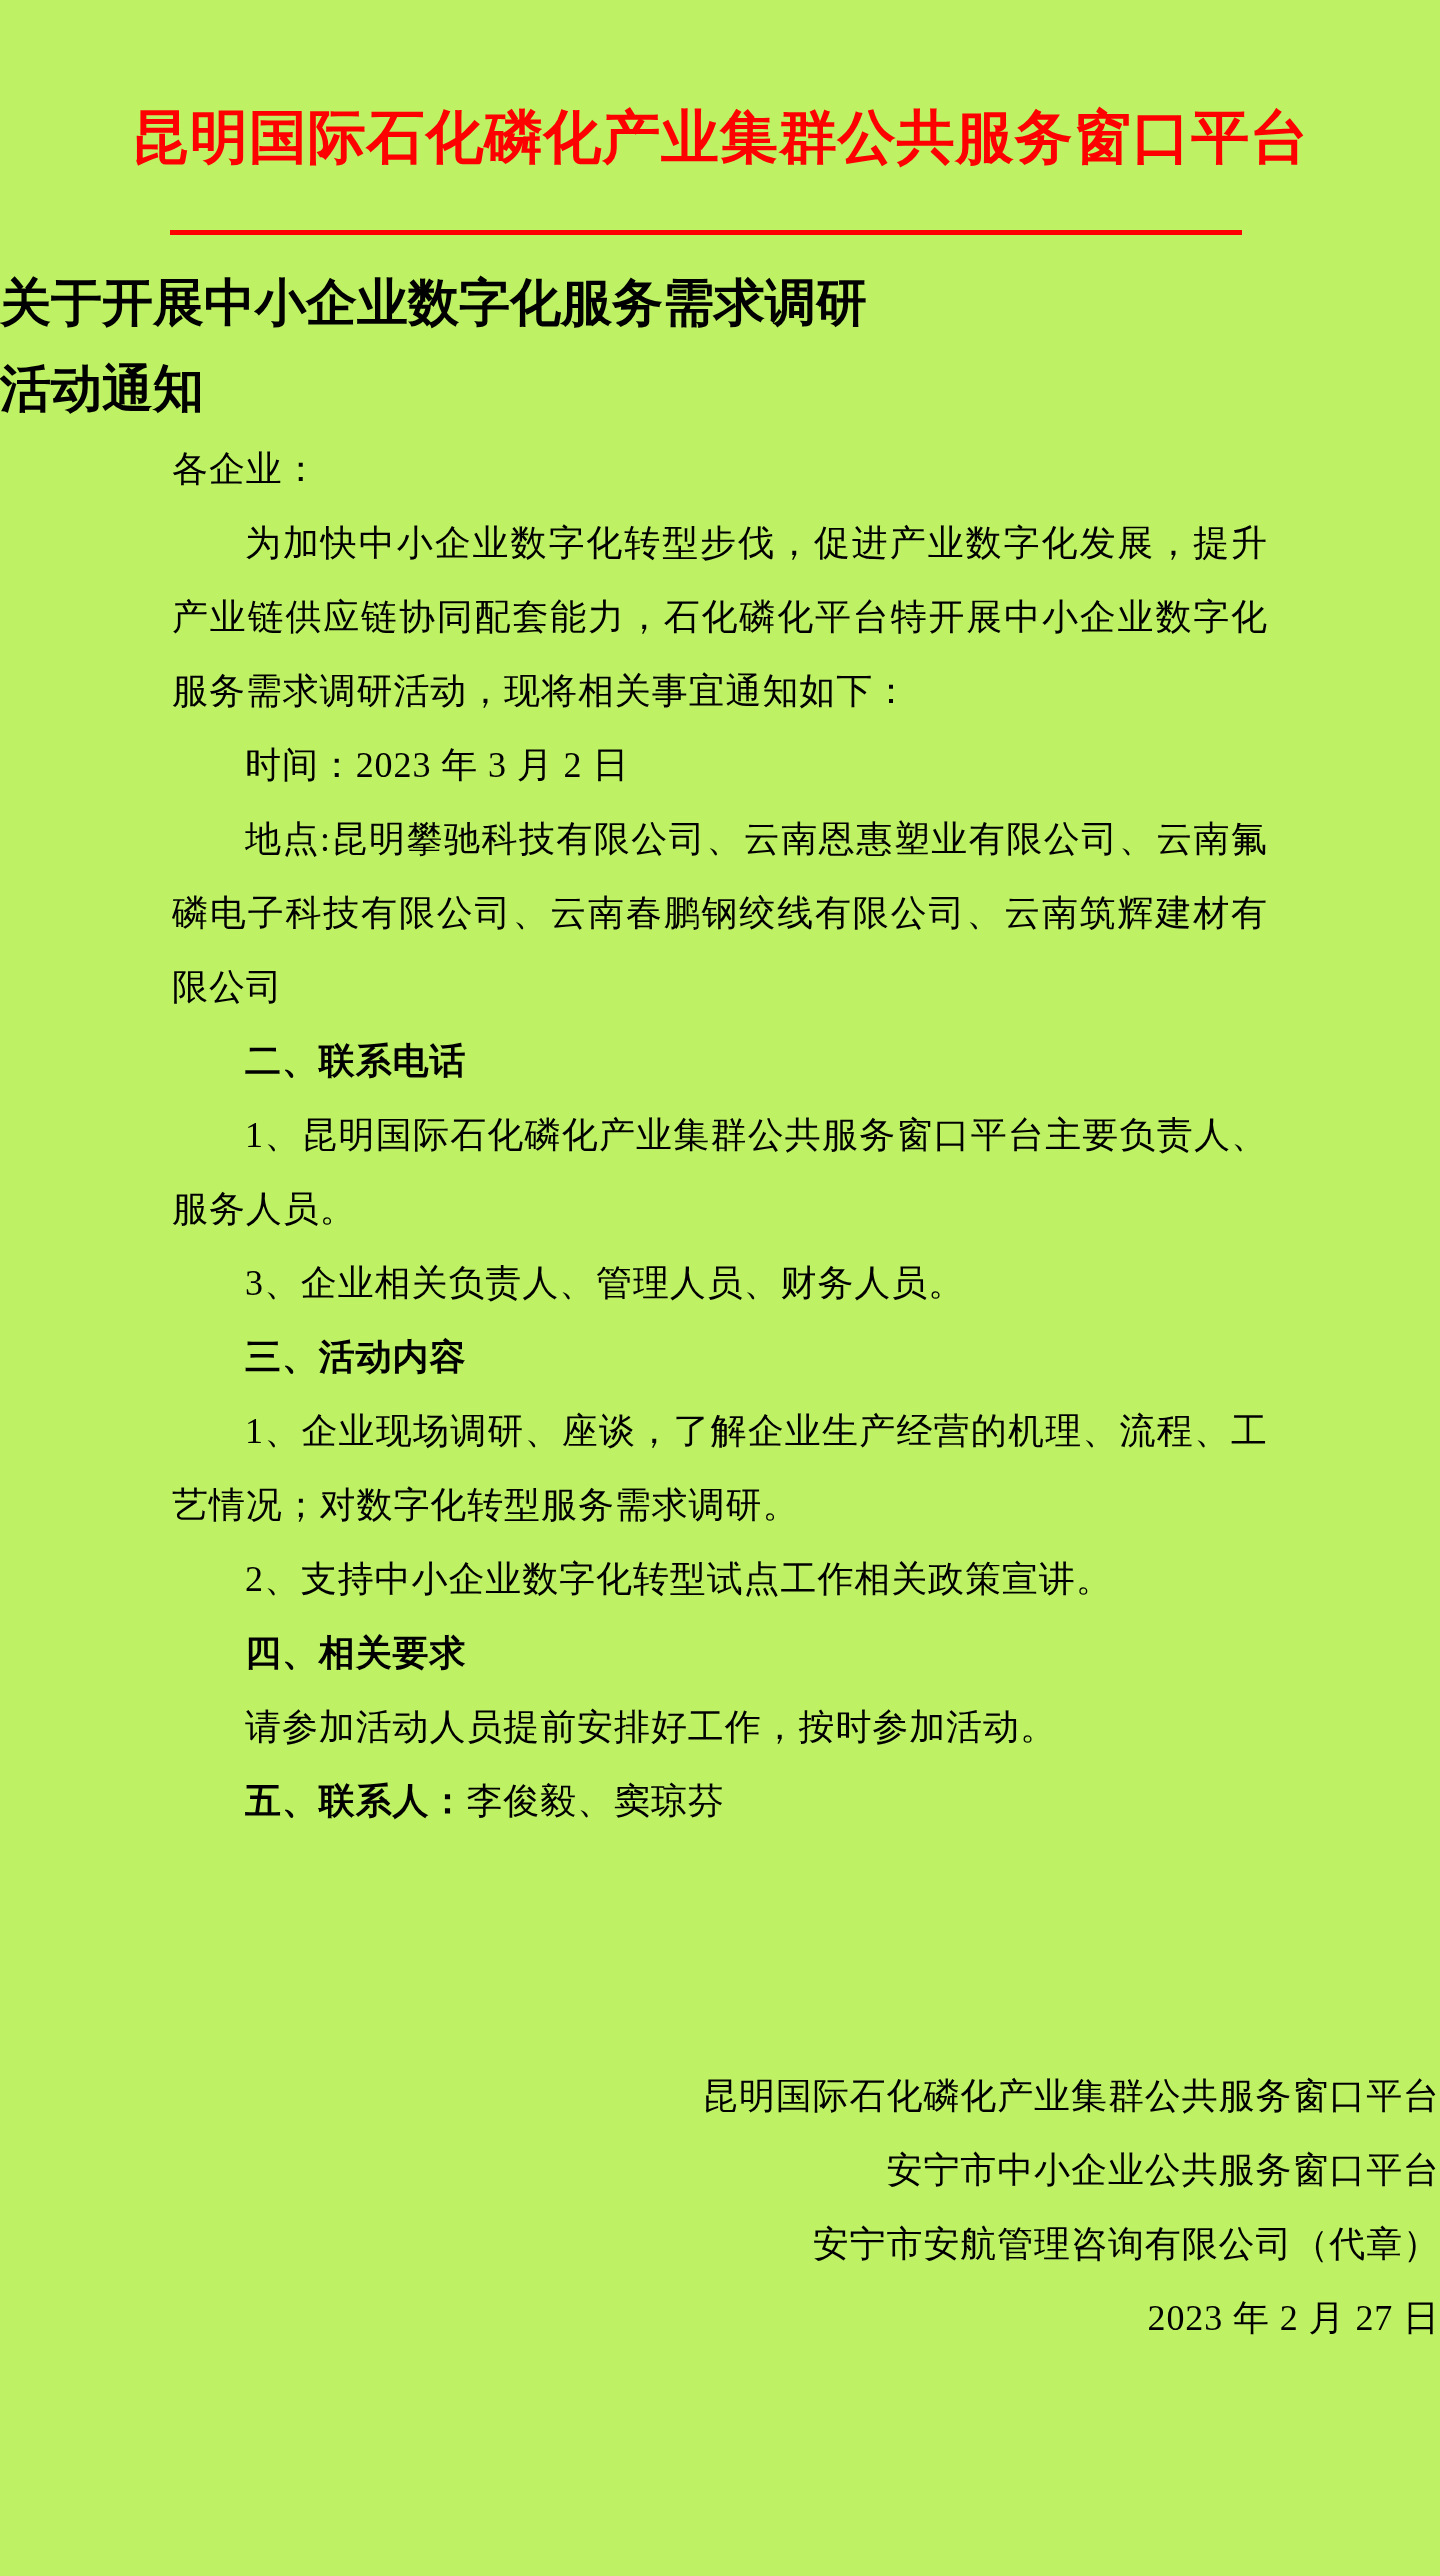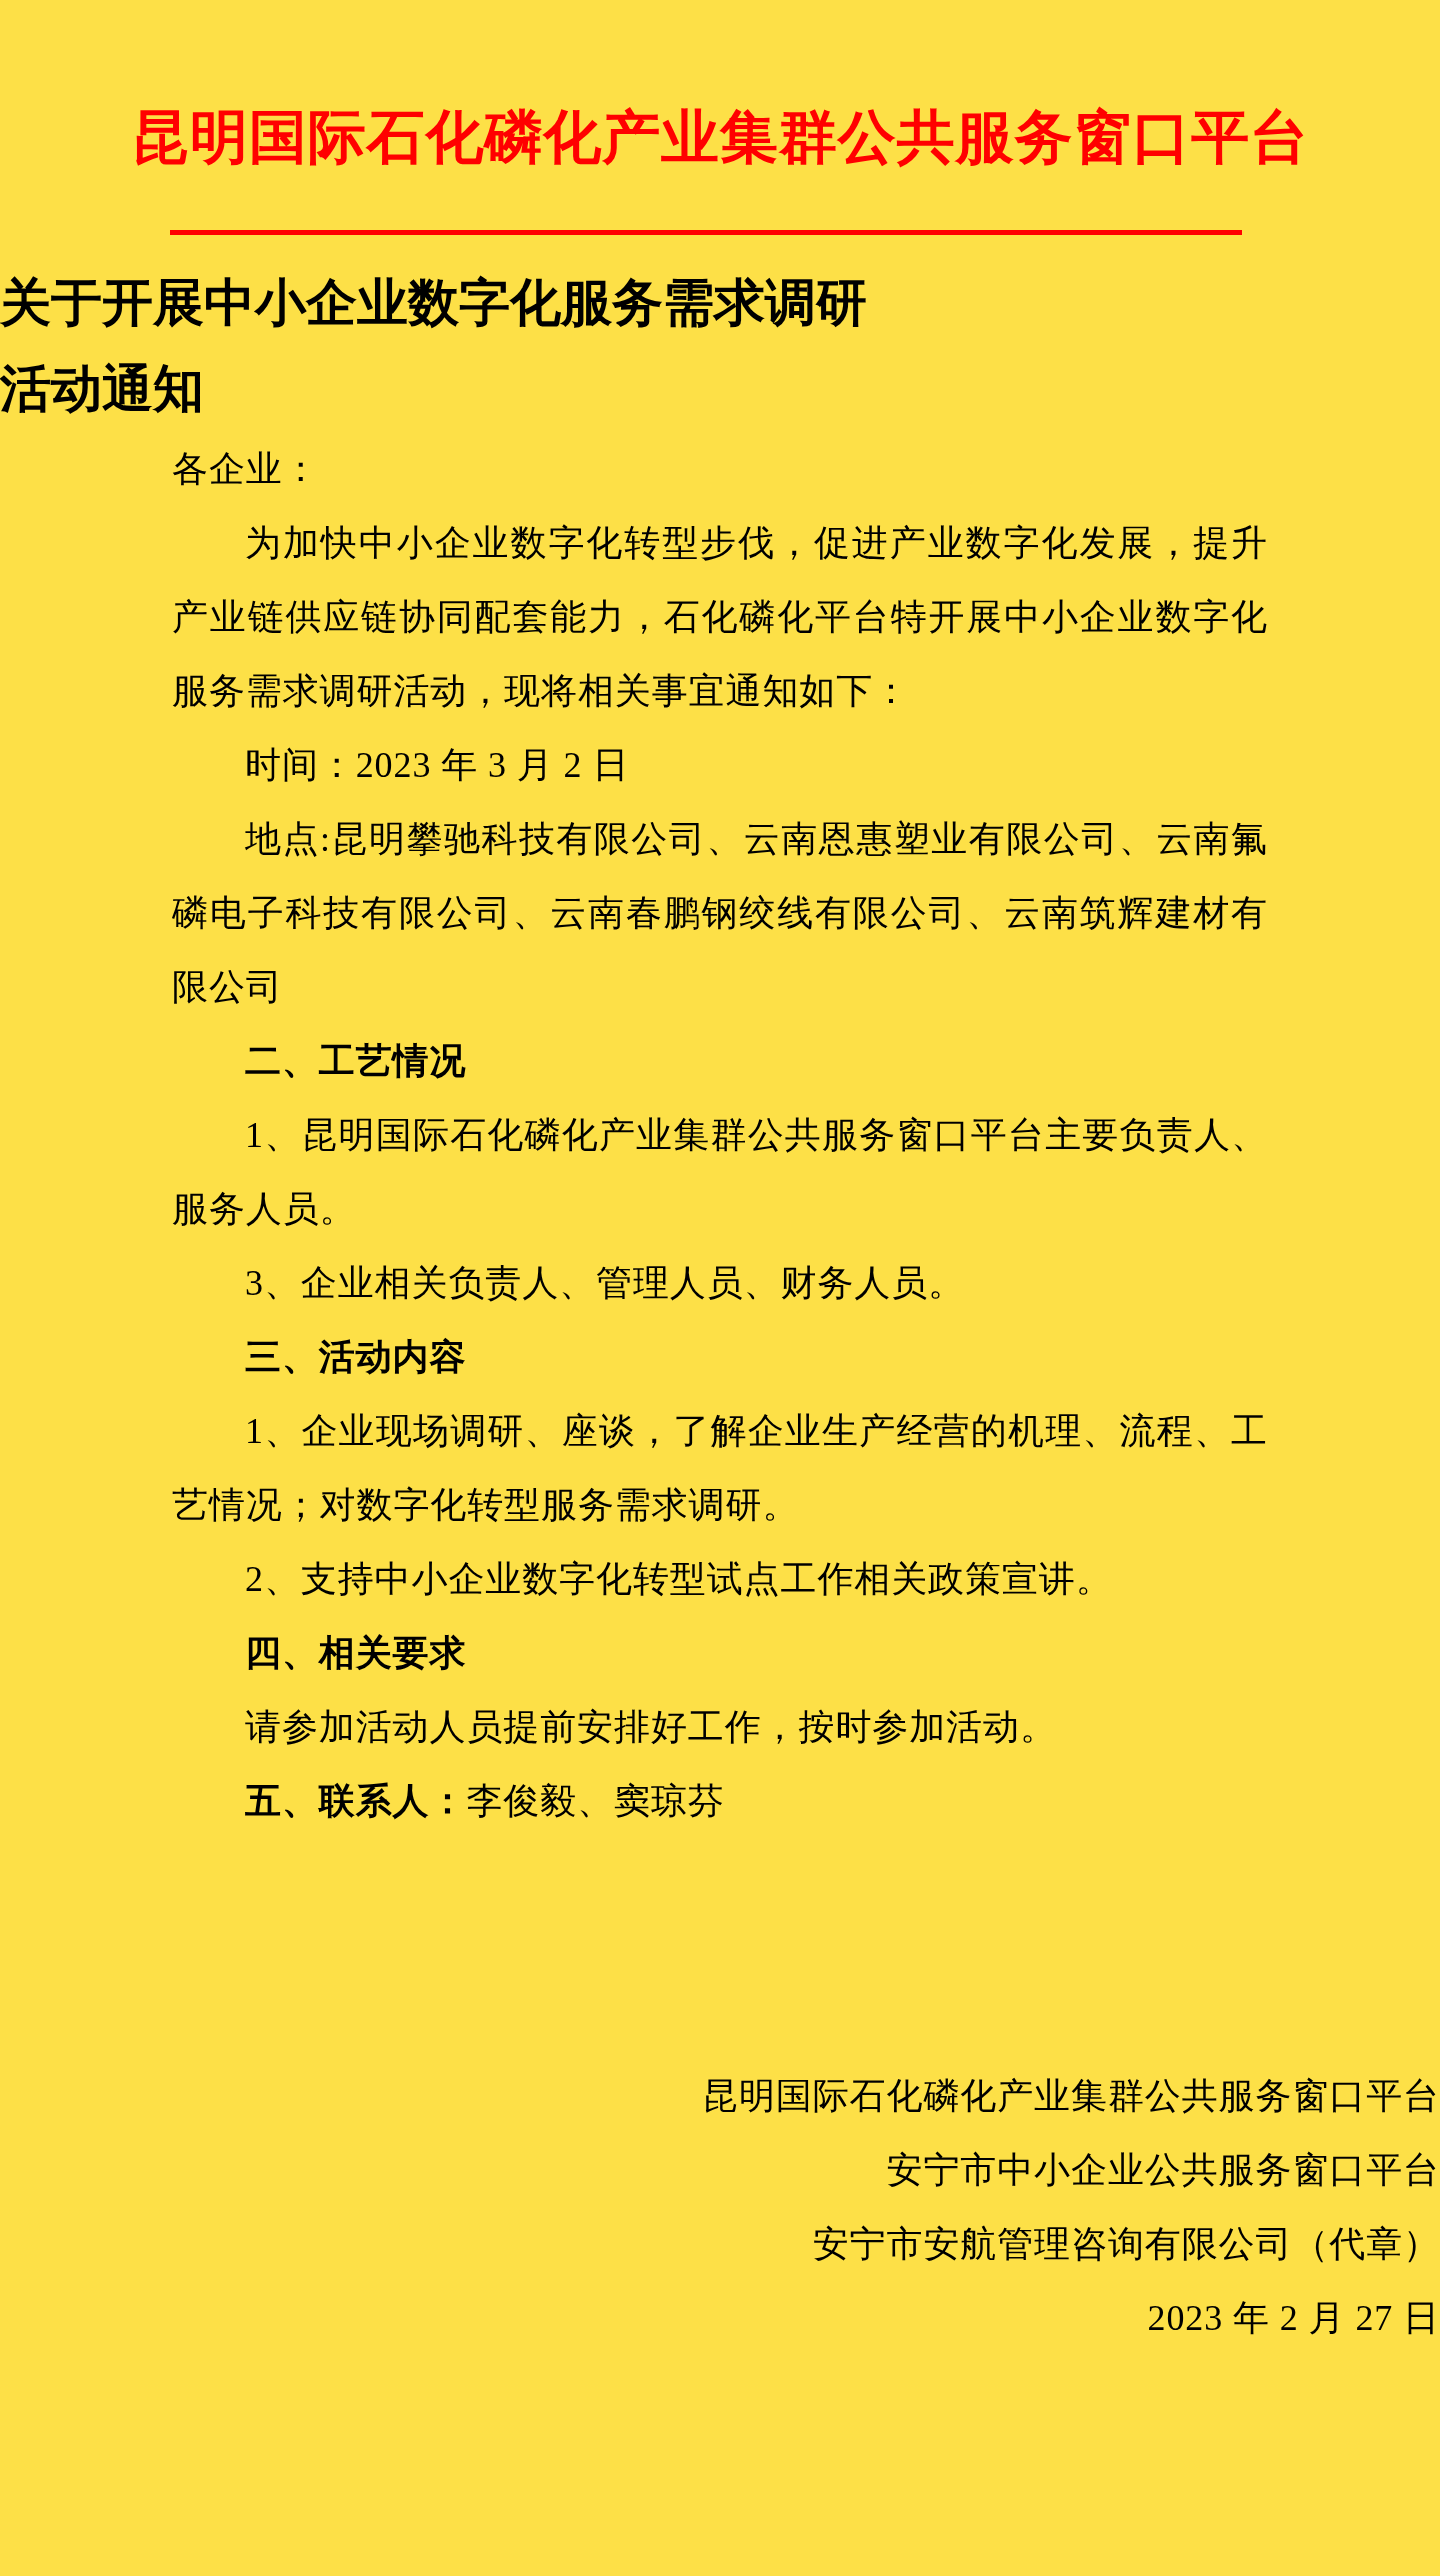--- a/index.html
+++ b/index.html
@@ -1,20 +1,20 @@
 <!DOCTYPE html>
 <html style="font-size:14.5px"><head>
 <meta charset="utf-8">
 <style>
   html, body { margin: 0; padding: 0; background: #ffffff; }
   .page {
     position: relative;
     width: 1440px;
     height: 2576px;
-    background: #fde047;
+    background: #bef264;
     overflow: hidden;
     color: #000000;
   }
 
   
   .red-header {
     margin-top: 107px;
     text-align: center;
     font-family: "Liberation Serif", serif;
     font-weight: bold;
@@ -101,21 +101,21 @@
 
   <main class="body">
 
     <p class="salutation">各企业：</p>
 
     <p class="para">为加快中小企业数字化转型步伐，促进产业数字化发展，提升产业链供应链协同配套能力，石化磷化平台特开展中小企业数字化服务需求调研活动，现将相关事宜通知如下：</p>
 
     <p class="para">时间：2023 年 3 月 2 日</p>
     <p class="para">地点:昆明攀驰科技有限公司、云南恩惠塑业有限公司、云南氟磷电子科技有限公司、云南春鹏钢绞线有限公司、云南筑辉建材有限公司</p>
 
-    <p class="heading">二、工艺情况</p>
+    <p class="heading">二、联系电话</p>
     <p class="para">1、昆明国际石化磷化产业集群公共服务窗口平台主要负责人、服务人员。</p>
     <p class="para">3、企业相关负责人、管理人员、财务人员。</p>
 
     <p class="heading">三、活动内容</p>
     <p class="para">1、企业现场调研、座谈，了解企业生产经营的机理、流程、工艺情况；对数字化转型服务需求调研。</p>
     <p class="para">2、支持中小企业数字化转型试点工作相关政策宣讲。</p>
 
     <p class="heading">四、相关要求</p>
     <p class="para">请参加活动人员提前安排好工作，按时参加活动。</p>
 

